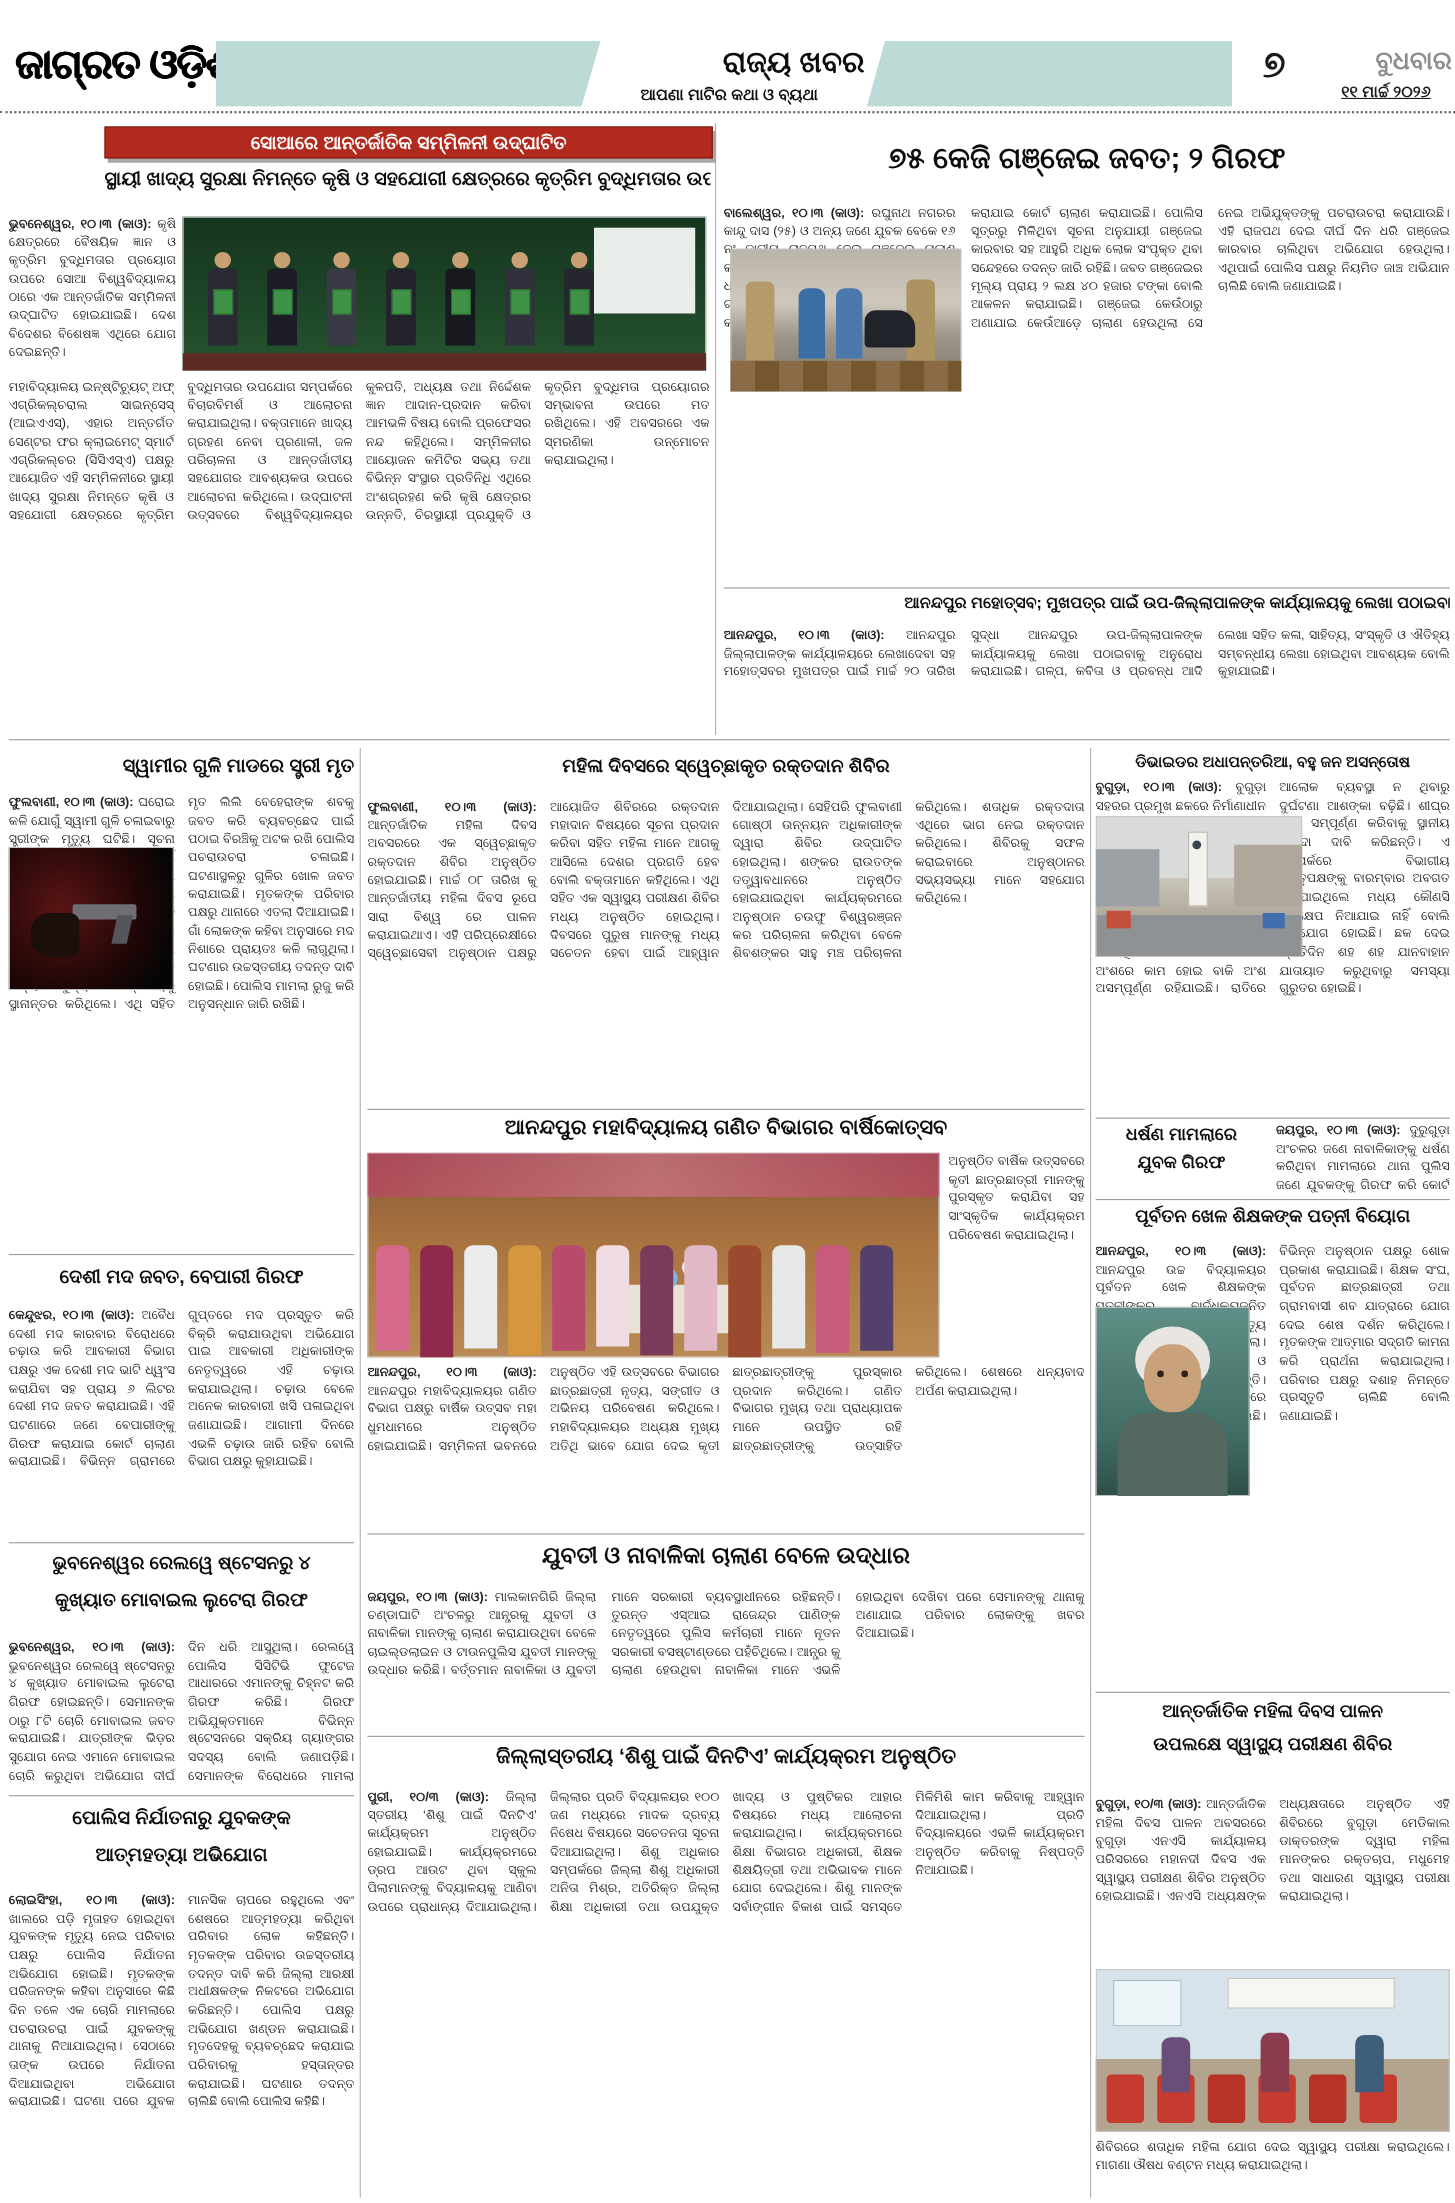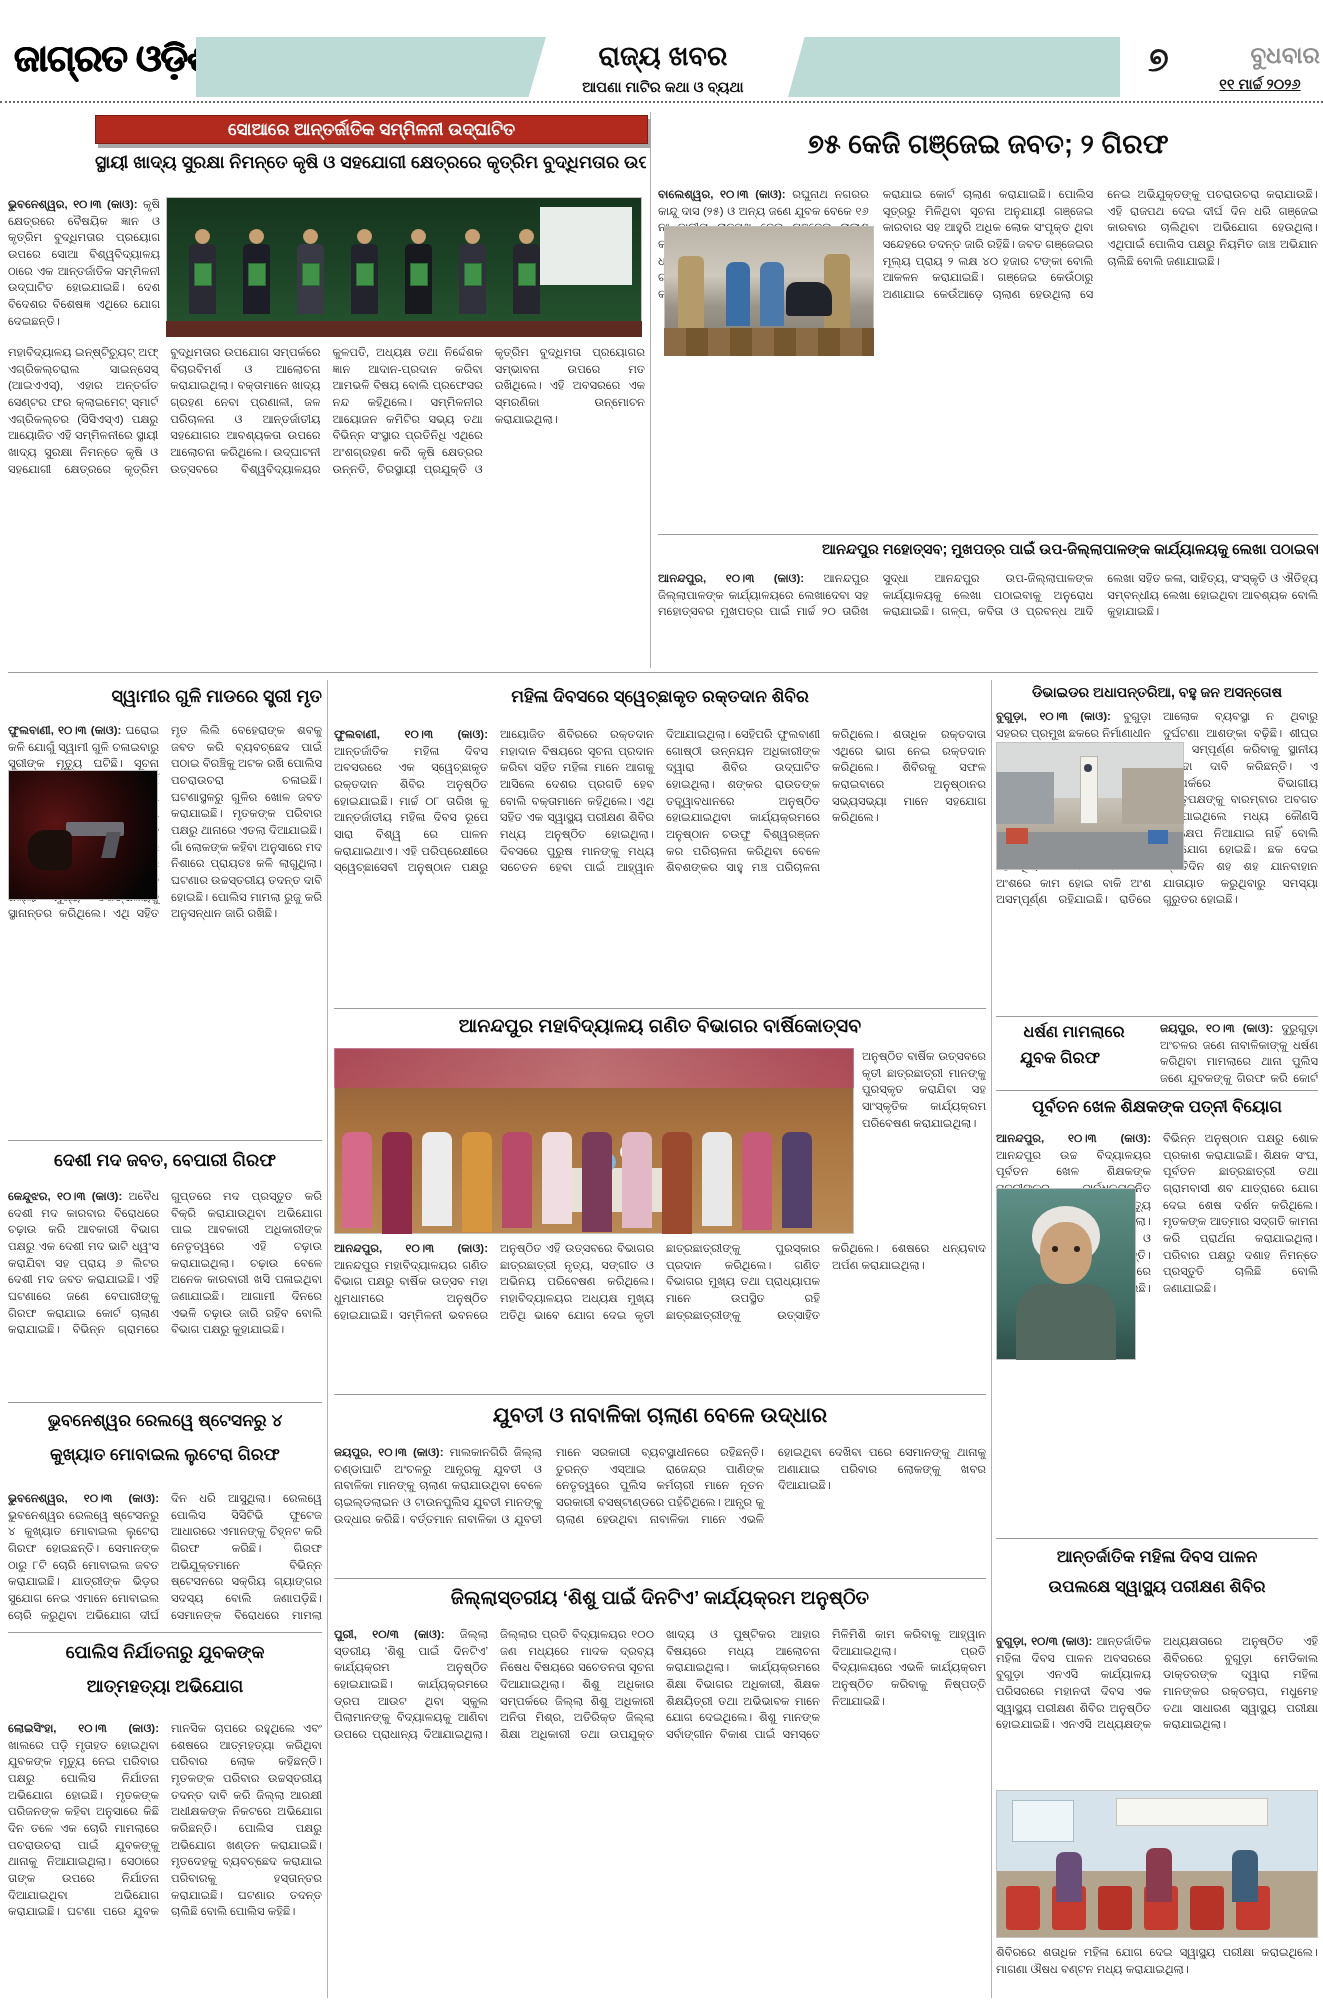--- a/index.html
+++ b/index.html
@@ -32,21 +32,21 @@
 </head>
 <body>
 
 <div id="page">
 
   <div class="abs" style="left:14px;top:38px;">
     <span class="logo">ଜାଗ୍ରତ ଓଡ଼ିଶା</span>
   </div>
   <div class="abs teal" style="left:196px;top:37px;width:350px;height:60px;clip-path:polygon(0 0,100% 0,95% 100%,0 100%);"></div>
   <div class="abs teal" style="left:788px;top:37px;width:332px;height:60px;clip-path:polygon(5% 0,100% 0,100% 100%,0 100%);"></div>
-  <div class="abs hl" style="left:540px;top:40px;width:246px;font-size:27px;">ରାଜ୍ୟ ଖବର</div>
+  <div class="abs hl" style="left:540px;top:40px;width:246px;font-size:27px;text-align:right;">ରାଜ୍ୟ ଖବର</div>
   <div class="abs hl" style="left:520px;top:78px;width:286px;font-size:14.5px;">ଆପଣା ମାଟିର କଥା ଓ ବ୍ୟଥା</div>
   <div class="abs" style="left:1148px;top:40px;font-size:34px;font-weight:bold;">୭</div>
   <div class="abs gray-day" style="left:1200px;top:42px;width:120px;font-size:23px;text-align:right;">ବୁଧବାର</div>
   <div class="abs" style="left:1196px;top:76px;width:128px;font-size:14.5px;font-weight:bold;text-align:center;text-decoration:underline;">୧୧ ମାର୍ଚ୍ଚ ୨୦୨୬</div>
   <div class="dotted" style="left:0;top:101px;width:1323px;"></div>
 
   <div class="rule-v" style="left:650px;top:112px;height:556px;"></div>
   <div class="rule-h" style="left:8px;top:672px;width:1310px;"></div>
   <div class="rule-v" style="left:327px;top:680px;height:1318px;"></div>
   <div class="rule-v" style="left:991px;top:680px;height:1318px;"></div>
@@ -212,21 +212,21 @@
     <div class="shape" style="left:84px;top:14px;width:16px;height:66px;background:#f2f1ec;border:1px solid #b9b6ac;"></div>
     <div class="shape" style="left:88px;top:22px;width:8px;height:8px;border-radius:50%;background:#3c4250;"></div>
     <div class="shape" style="left:0;top:30px;width:58px;height:52px;background:#9aa0a4;"></div>
     <div class="shape" style="right:0;top:26px;width:62px;height:56px;background:#b0a79b;"></div>
     <div class="shape" style="left:10px;top:86px;width:22px;height:16px;background:#c4503c;"></div>
     <div class="shape" style="right:16px;top:88px;width:20px;height:14px;background:#3f6fae;"></div>
   </div>
   <div class="rule-h" style="left:996px;top:1016px;width:322px;"></div>
 
   <div class="abs hl" style="left:996px;top:1022px;width:156px;font-size:16px;">ଧର୍ଷଣ ମାମଲାରେ</div>
-  <div class="abs hl" style="left:944px;top:1048px;width:156px;font-size:16px;text-align:right;">ଯୁବକ ଗିରଫ</div>
+  <div class="abs hl" style="left:996px;top:1048px;width:156px;font-size:16px;">ଯୁବକ ଗିରଫ</div>
   <div class="abs body-text" style="left:1160px;top:1020px;width:158px;height:66px;overflow:hidden;">
     <span class="dateline">ଜୟପୁର, ୧୦।୩ (କାଓ):</span>
     <span>ଦୁରୁଗୁଡ଼ା ଅଂଚଳର ଜଣେ ନାବାଳିକାଙ୍କୁ ଧର୍ଷଣ କରିଥିବା ମାମଲାରେ ଥାନା ପୁଲିସ ଜଣେ ଯୁବକଙ୍କୁ ଗିରଫ କରି କୋର୍ଟ ଚାଲାଣ କରିଛି।</span>
   </div>
   <div class="rule-h" style="left:996px;top:1090px;width:322px;"></div>
 
   <div class="abs hl" style="left:996px;top:1096px;width:322px;font-size:16.5px;">ପୂର୍ବତନ ଖେଳ ଶିକ୍ଷକଙ୍କ ପତ୍ନୀ ବିୟୋଗ</div>
   <div class="abs body-text cols-2" style="left:996px;top:1130px;width:322px;height:402px;overflow:hidden;">
     <span class="dateline">ଆନନ୍ଦପୁର, ୧୦।୩ (କାଓ):</span>
     <span>ଆନନ୍ଦପୁର ଉଚ୍ଚ ବିଦ୍ୟାଳୟର ପୂର୍ବତନ ଖେଳ ଶିକ୍ଷକଙ୍କ ପତ୍ନୀଙ୍କର ବାର୍ଦ୍ଧକ୍ୟଜନିତ କାରଣରୁ ବିୟୋଗ ଘଟିଛି। ମୃତ୍ୟୁ ବେଳକୁ ତାଙ୍କୁ ୮୨ ବର୍ଷ ହୋଇଥିଲା। ସେ ସ୍ୱାମୀ, ପୁଅ, ବୋହୂ ଓ ନାତିନାତୁଣୀଙ୍କୁ ଛାଡ଼ି ଯାଇଛନ୍ତି। ତାଙ୍କ ବିୟୋଗରେ ଅଂଚଳରେ ଶୋକର ଛାୟା ଖେଳିଯାଇଛି। ବିଭିନ୍ନ ଅନୁଷ୍ଠାନ ପକ୍ଷରୁ ଶୋକ ପ୍ରକାଶ କରାଯାଇଛି। ଶିକ୍ଷକ ସଂଘ, ପୂର୍ବତନ ଛାତ୍ରଛାତ୍ରୀ ତଥା ଗ୍ରାମବାସୀ ଶବ ଯାତ୍ରାରେ ଯୋଗ ଦେଇ ଶେଷ ଦର୍ଶନ କରିଥିଲେ। ମୃତକଙ୍କ ଆତ୍ମାର ସଦ୍‌ଗତି କାମନା କରି ପ୍ରାର୍ଥନା କରାଯାଇଥିଲା। ପରିବାର ପକ୍ଷରୁ ଦଶାହ ନିମନ୍ତେ ପ୍ରସ୍ତୁତି ଚାଲିଛି ବୋଲି ଜଣାଯାଇଛି।</span>

